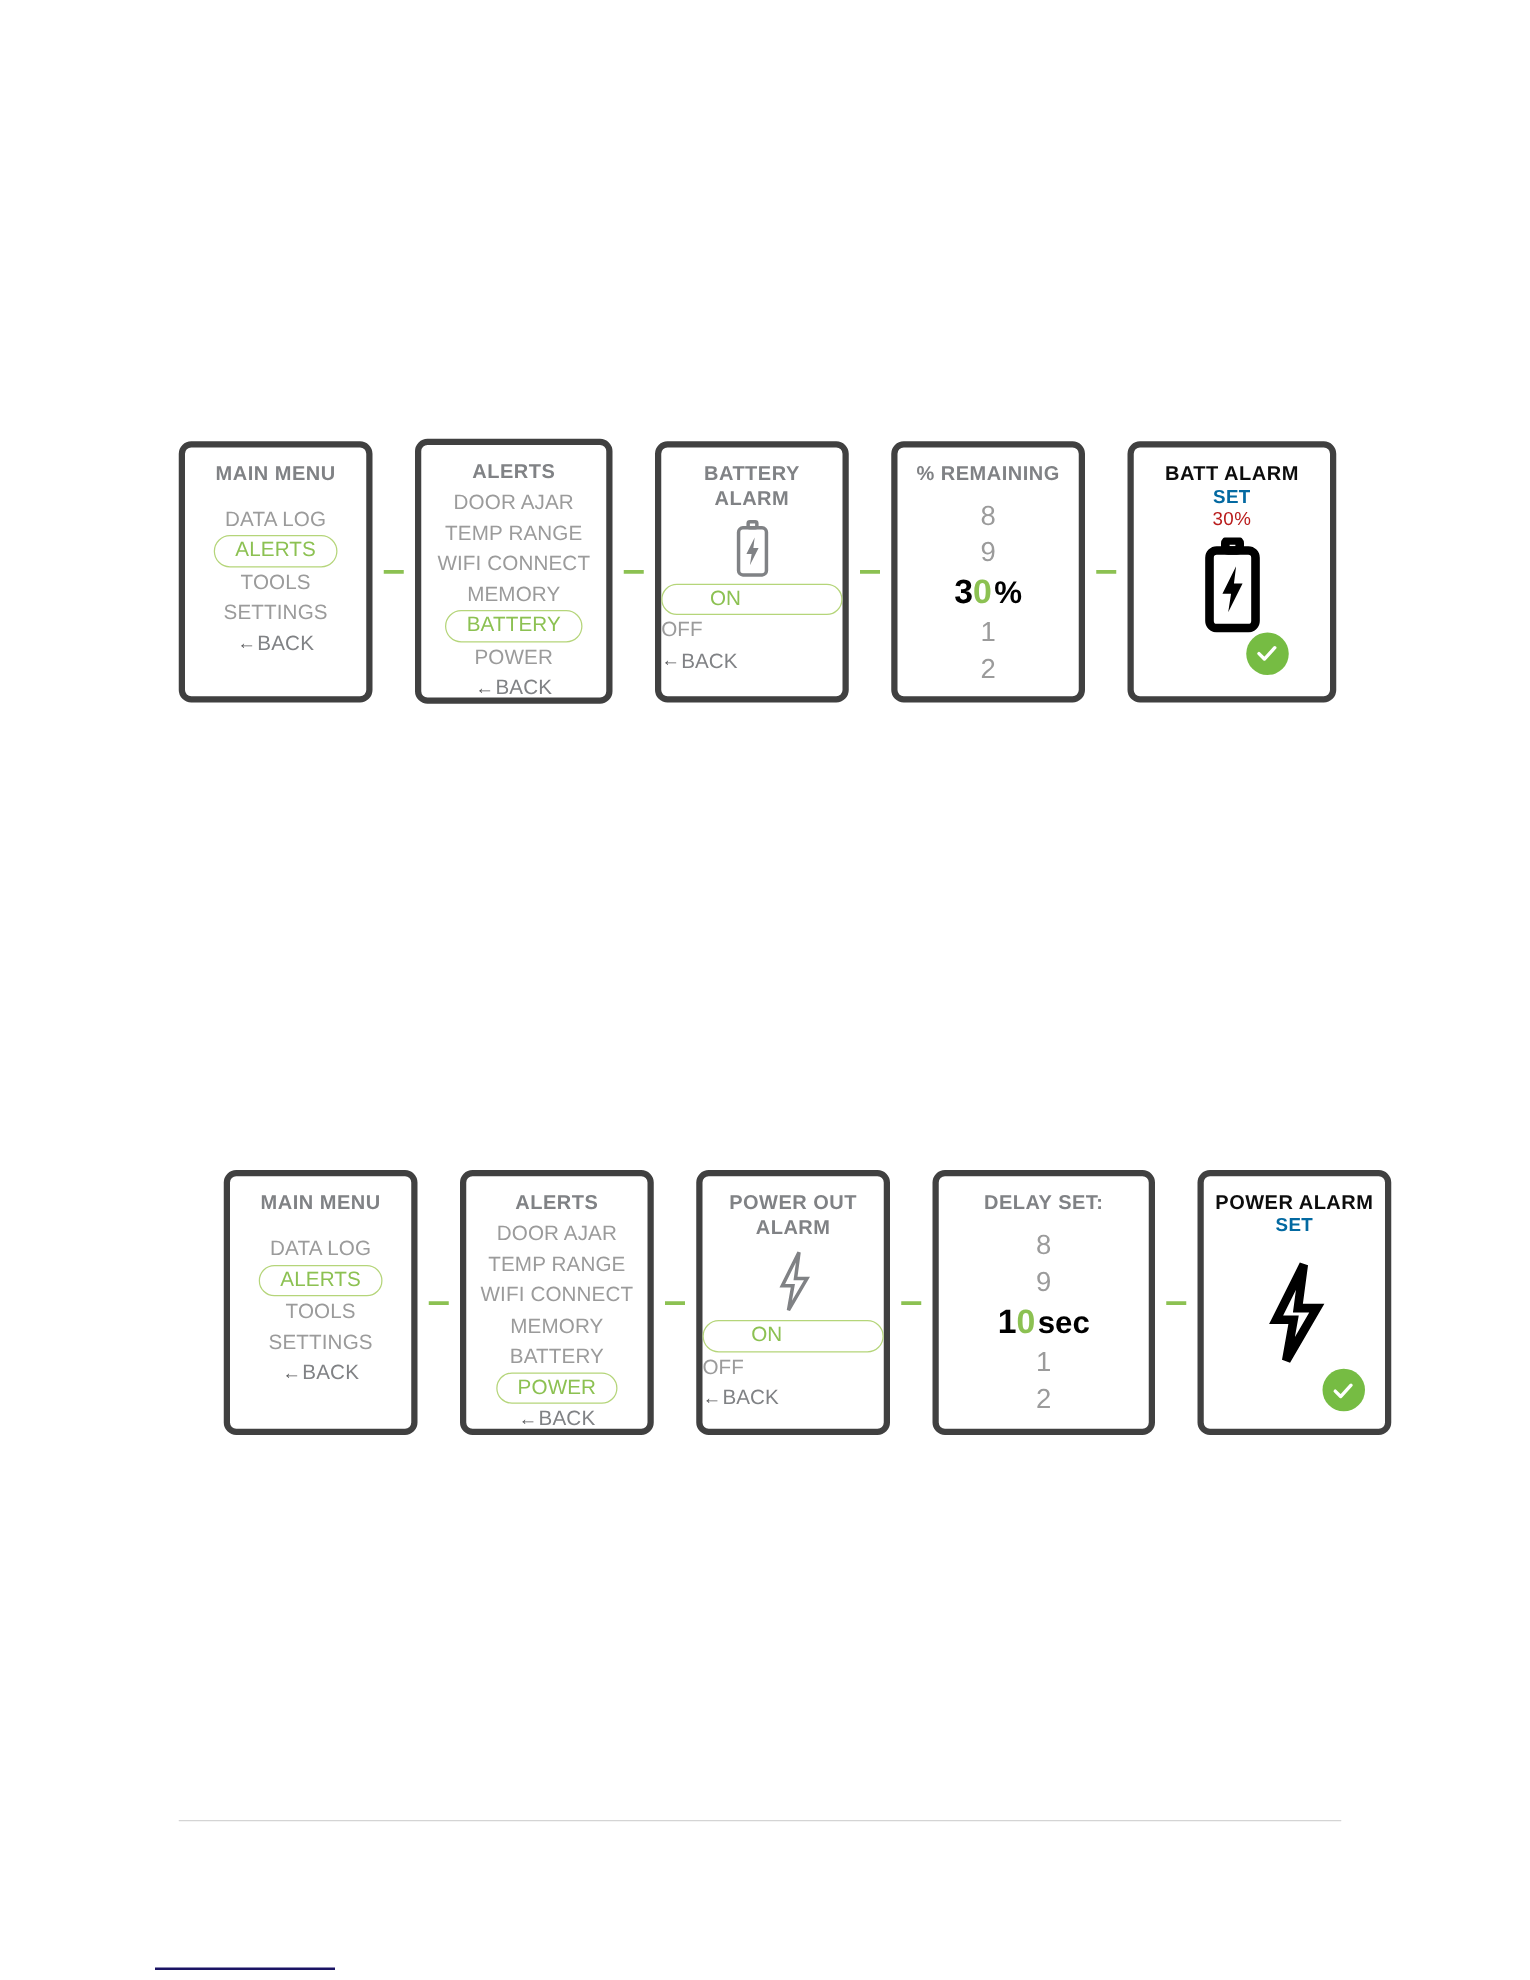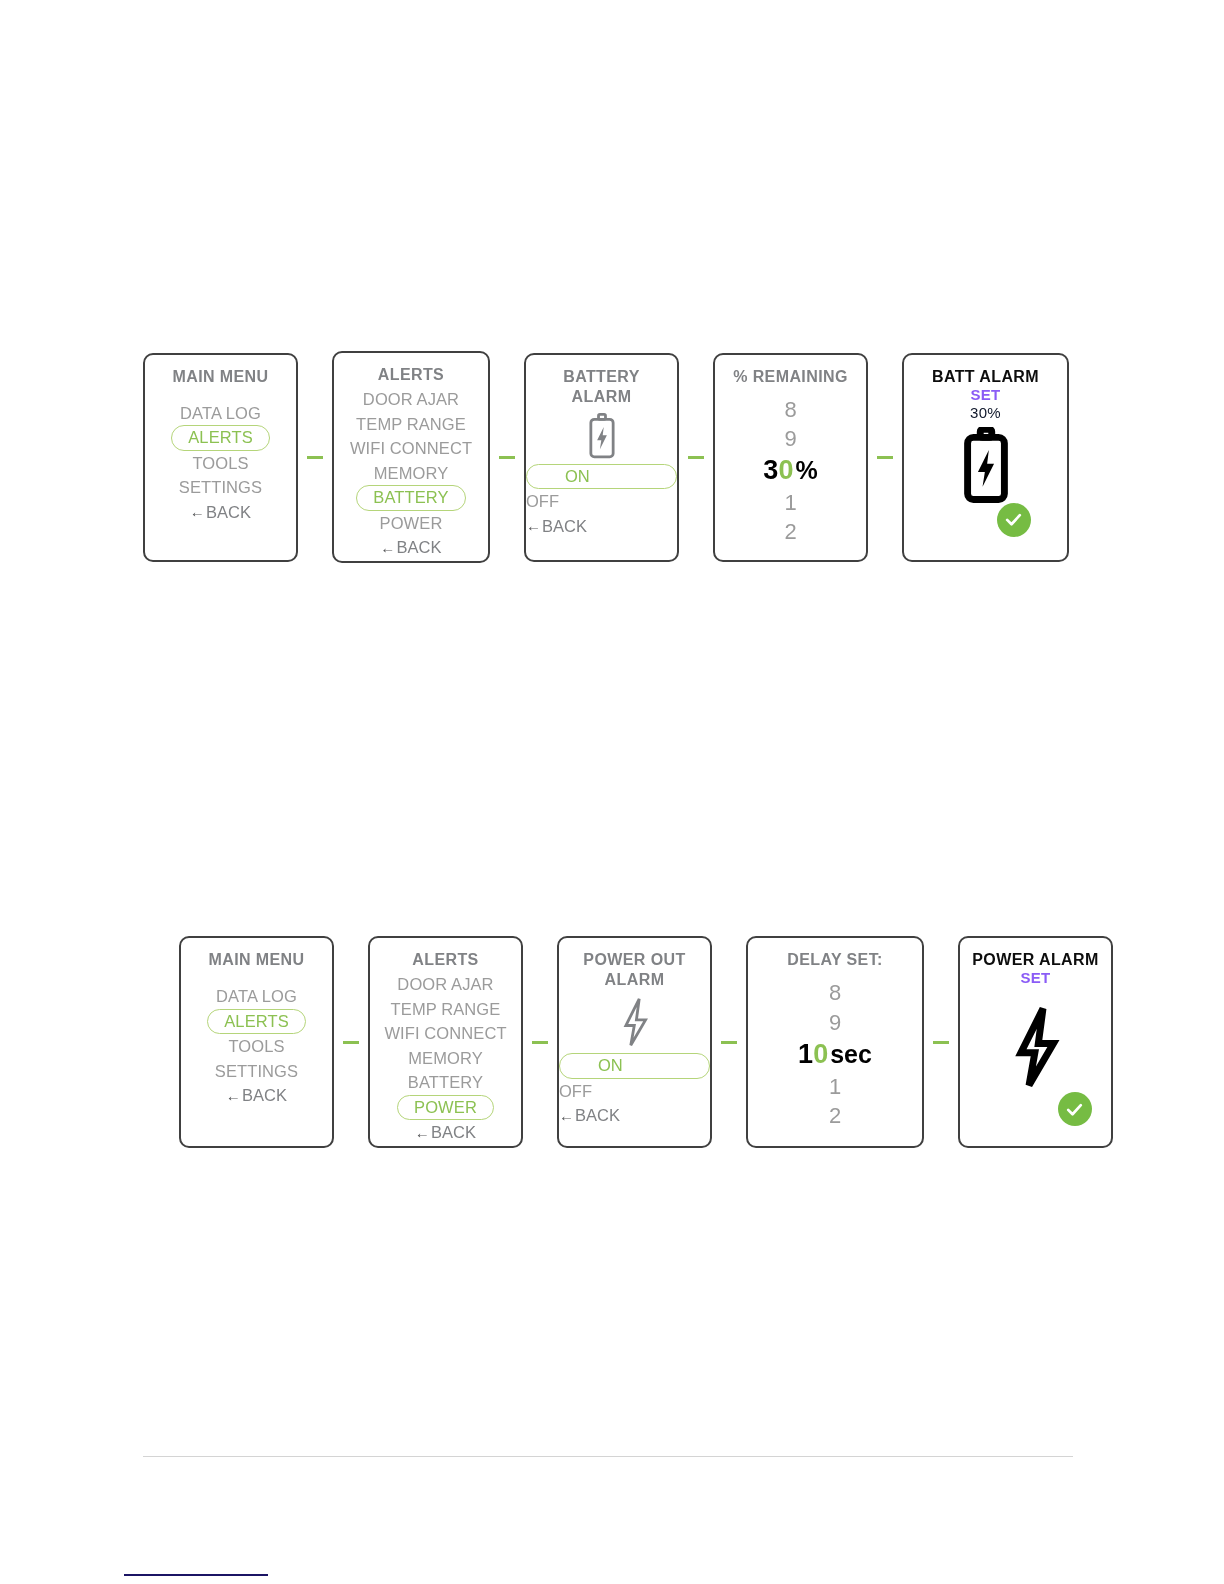--- a/index.html
+++ b/index.html
@@ -30,21 +30,21 @@
     height: 3px;
     background: #8cc152;
     margin: 0 9px;
     flex: 0 0 auto;
   }
 
   
   .screen {
     box-sizing: border-box;
     background: #ffffff;
-    border: 2px solid #404040;
+    border: 5px solid #404040;
     border-radius: 10px;
     position: relative;
     flex: 0 0 auto;
     display: flex;
     flex-direction: column;
     align-items: center;
   }
   .screen.s-menu      { width: 155px; height: 209px; padding-top: 12px; }
   .screen.s-alerts    { width: 158px; height: 212px; padding-top: 12px; }
   .screen.s-toggle    { width: 155px; height: 209px; padding-top: 12px; }
@@ -66,28 +66,28 @@
     letter-spacing: 0.4px;
     text-align: center;
     line-height: 1.28;
   }
   .title.black { color: #0d0d0d; }
   .title.two-line { line-height: 1.26; }
 
   .subtitle {
     font-size: 15px;
     font-weight: bold;
-    color: #8b5cf6;
+    color: #0369a1;
     text-align: center;
     letter-spacing: 0.3px;
     margin-top: -1px;
   }
   .value-green {
     font-size: 15px;
-    color: #0f172a;
+    color: #b91c1c;
     text-align: center;
     margin-top: 1px;
     letter-spacing: 0.3px;
   }
 
   
   .menu-list {
     margin-top: 14px;
     width: 100%;
     display: flex;

